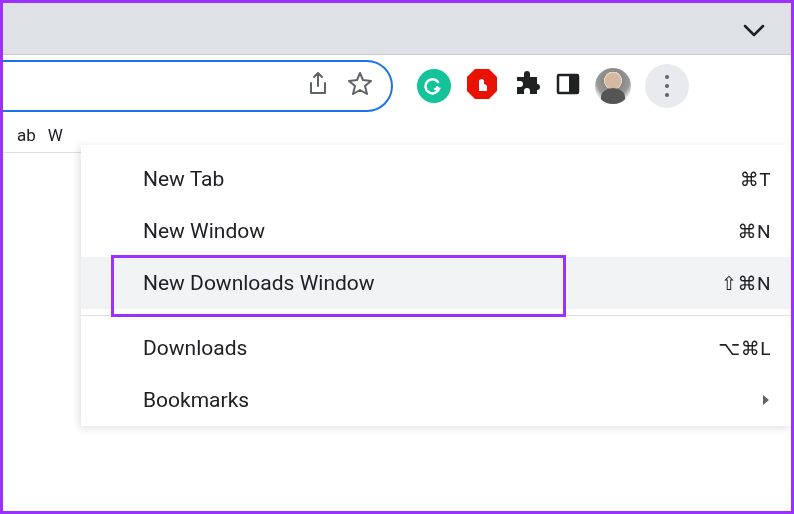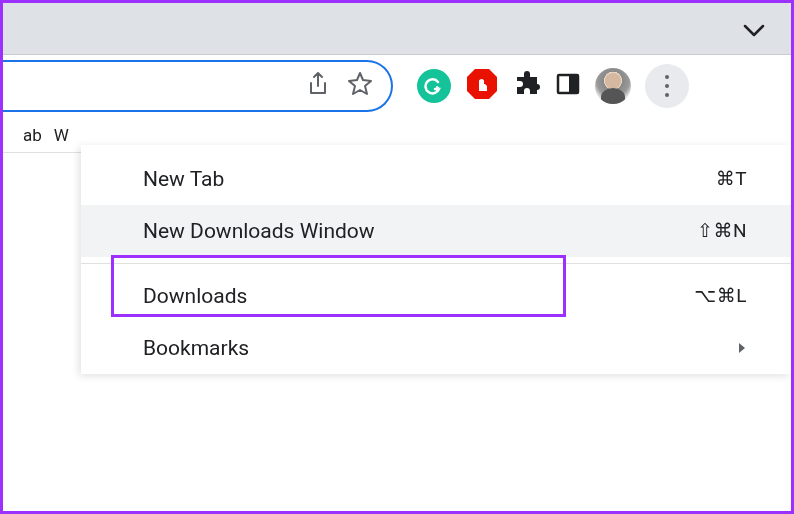--- a/index.html
+++ b/index.html
@@ -109,39 +109,39 @@
       height: 4px;
       background: #5f6368;
       border-radius: 50%;
     }
     .bookmark-strip {
       height: 36px;
       background: #fff;
       border-bottom: 1px solid #e0e0e0;
       display: flex;
       align-items: center;
-      padding-left: 20px;
+      padding-left: 14px;
       font-size: 17px;
       color: #202124;
     }
     .dropdown-menu {
       position: absolute;
       top: 142px;
       left: 78px;
       right: 0;
       background: #fff;
       box-shadow: -2px 2px 8px rgba(0,0,0,0.12);
       z-index: 100;
       padding-top: 8px;
     }
     .menu-item {
       display: flex;
-      align-items: flex-start;
+      align-items: center;
       justify-content: space-between;
-      padding: 14px 44px 14px 62px;
+      padding: 14px 20px 14px 62px;
       font-size: 21px;
       color: #202124;
       cursor: pointer;
       position: relative;
     }
     .menu-item.hovered {
       background: #f1f3f4;
     }
     .menu-shortcut {
       color: #202124;
@@ -234,20 +234,24 @@
     <span>ab</span>
     <span>W</span>
   </div>
 </div>
 
 <div class="dropdown-menu">
   <div class="menu-item">
     <span>New Tab</span>
     <span class="menu-shortcut">⌘T</span>
   </div>
+  <div class="menu-item">
+    <span>New Window</span>
+    <span class="menu-shortcut">⌘N</span>
+  </div>
   <div class="menu-item hovered">
     <span>New Downloads Window</span>
     <span class="menu-shortcut">⇧⌘N</span>
   </div>
   <div class="menu-separator"></div>
   <div class="menu-item">
     <span>Downloads</span>
     <span class="menu-shortcut">⌥⌘L</span>
   </div>
   <div class="menu-item">

